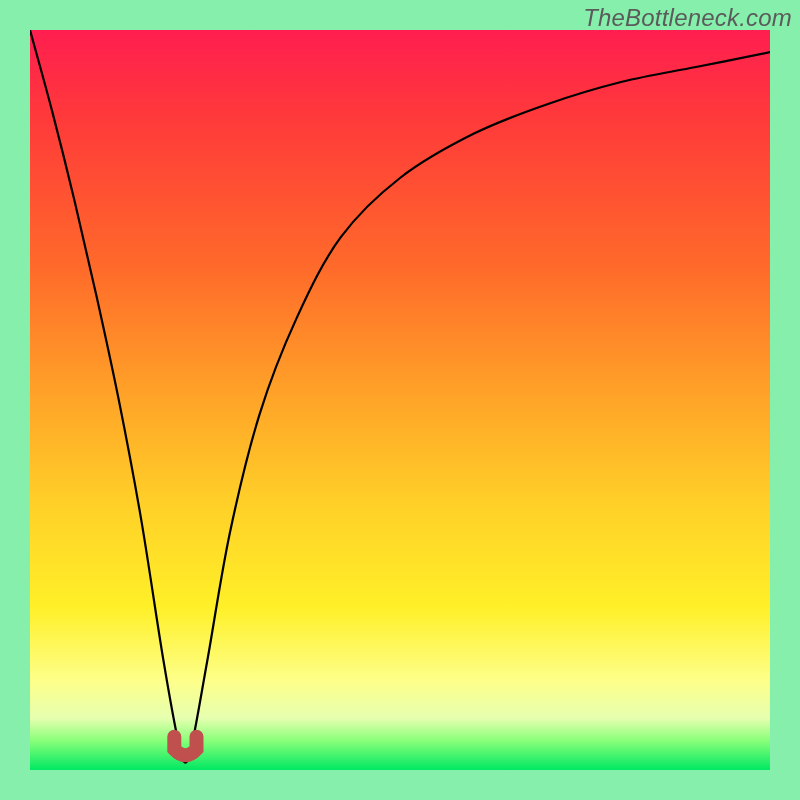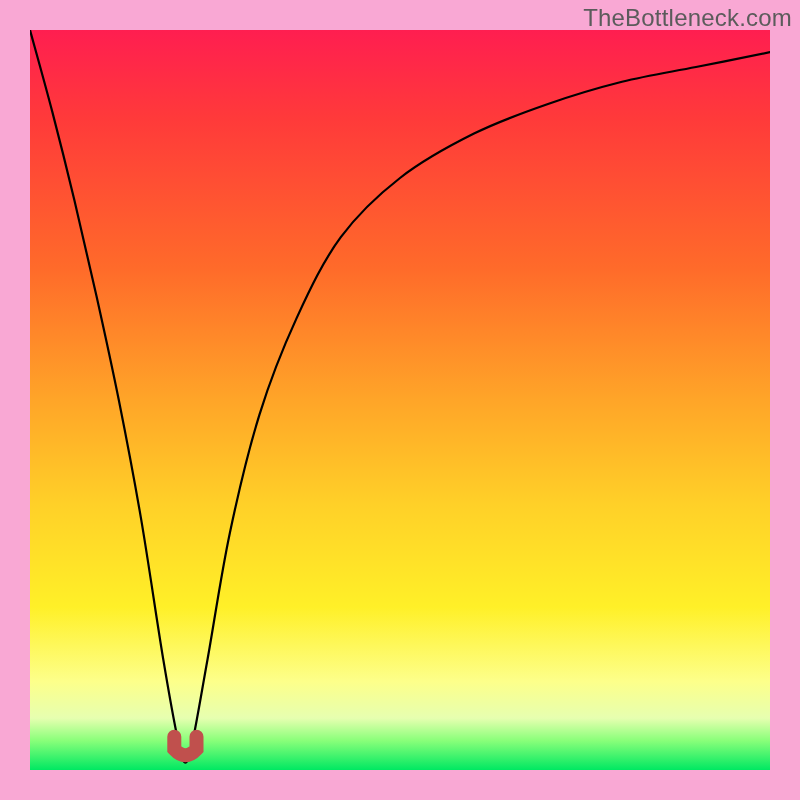--- a/index.html
+++ b/index.html
@@ -10,21 +10,22 @@
     overflow: hidden;
     background: #000;
     font-family: Arial, Helvetica, sans-serif;
   }
   .frame {
     position: absolute;
     left: 0;
     top: 0;
     width: 800px;
     height: 800px;
-    background: #f9a8d4;
+    background: #86efac;
+    font-style: italic;
   }
   .plot {
     position: absolute;
     left: 30px;
     top: 30px;
     width: 740px;
     height: 740px;
     
     background: linear-gradient(
       to bottom,

